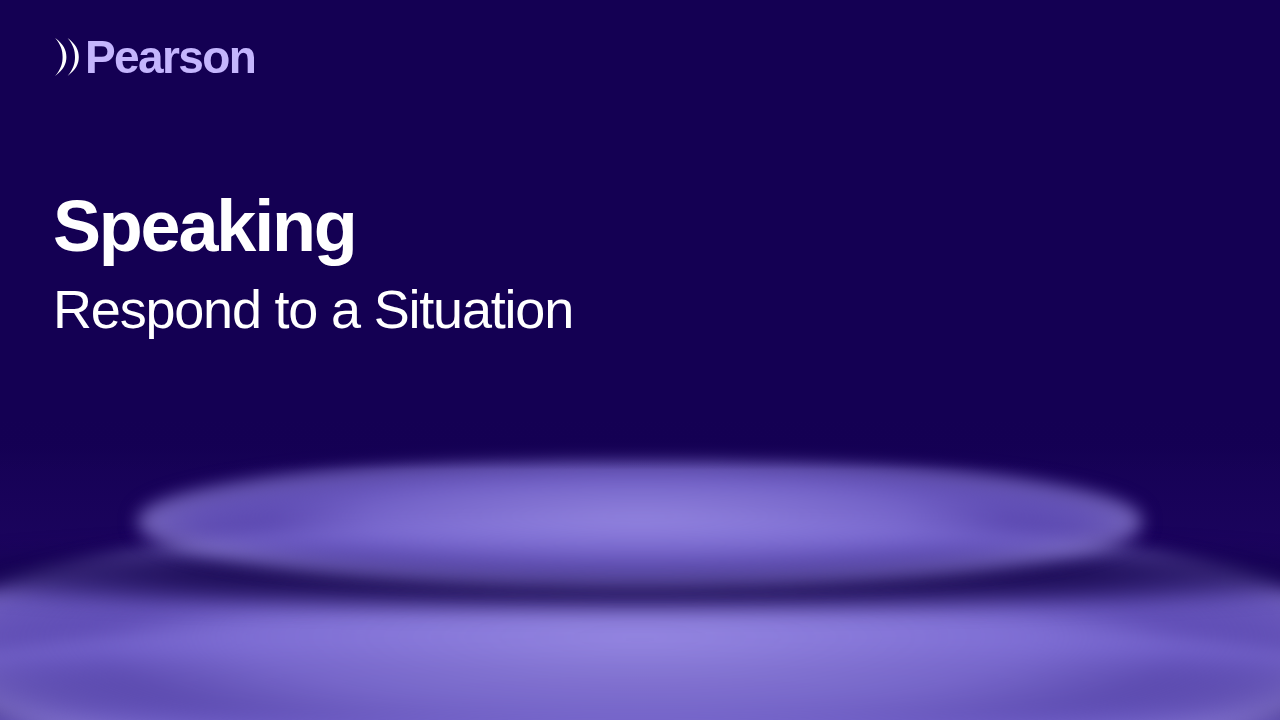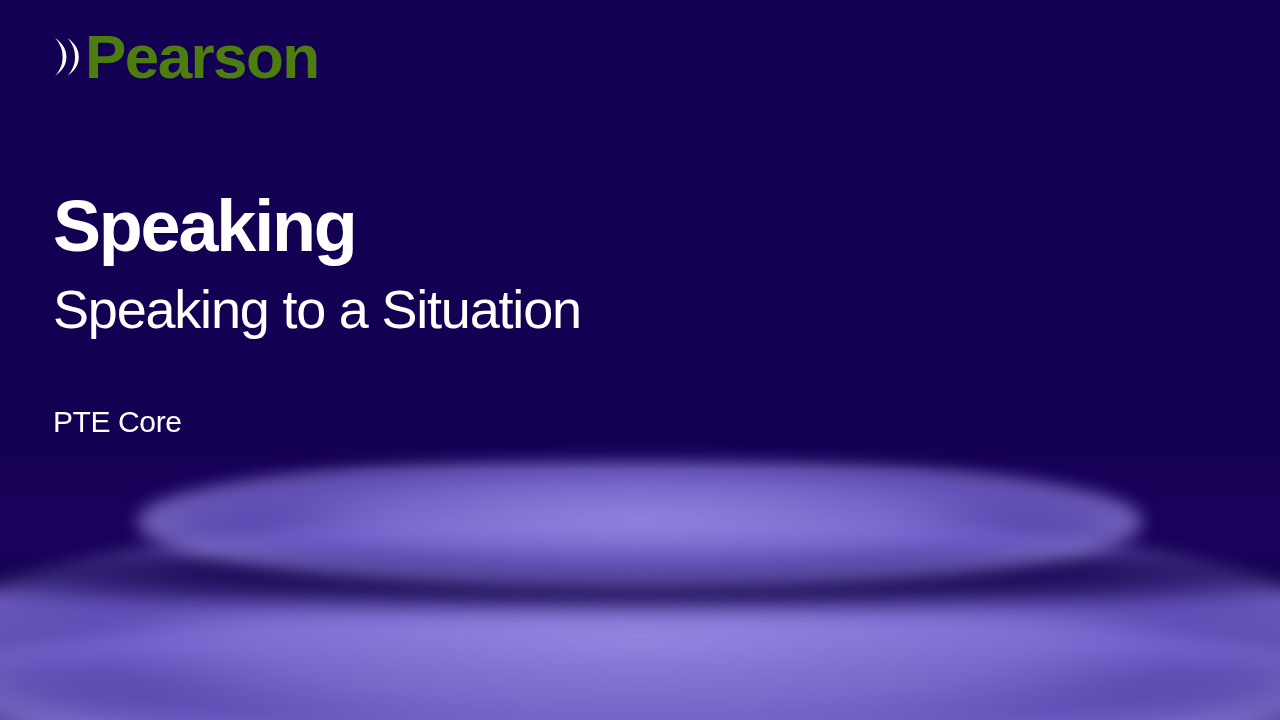--- a/index.html
+++ b/index.html
@@ -122,22 +122,22 @@
     display:flex;
     align-items:center;
     height:48px;
   }
   #logo-mark {
     display:block;
     width:30px; height:42px;
     margin-right:2px;
   }
   #logo-wordmark {
-    color:#4d7c0f;
-    font-size:62px;
+    color:#c4b5fd;
+    font-size:46px;
     font-weight:700;
     letter-spacing:-1.6px;
     line-height:1;
     font-family:"Liberation Sans", sans-serif;
   }
 
   
   #title {
     position:absolute;
     left:53px;
@@ -192,18 +192,17 @@
     <div id="logo">
       <svg id="logo-mark" viewBox="0 0 30 42" xmlns="http://www.w3.org/2000/svg">
         <path d="M2.2 2.0 C10.6 8.4 13.4 14.2 13.4 21.0 C13.4 27.8 10.6 33.6 2.2 40.0 C8.0 33.0 9.6 27.4 9.6 21.0 C9.6 14.6 8.0 9.0 2.2 2.0 Z" fill="#ffffff"></path>
         <path d="M14.6 2.0 C23.0 8.4 25.8 14.2 25.8 21.0 C25.8 27.8 23.0 33.6 14.6 40.0 C20.4 33.0 22.0 27.4 22.0 21.0 C22.0 14.6 20.4 9.0 14.6 2.0 Z" fill="#ffffff"></path>
       </svg>
       <span id="logo-wordmark">Pearson</span>
     </div>
 
     <h1 id="title">Speaking</h1>
 
-    <h2 id="subtitle">Speaking to a Situation</h2>
-
-    <div id="program-label">PTE Core</div>
+    <h2 id="subtitle">Respond to a Situation</h2>
+
 
   </div>
 </div>
 
 </body></html>

